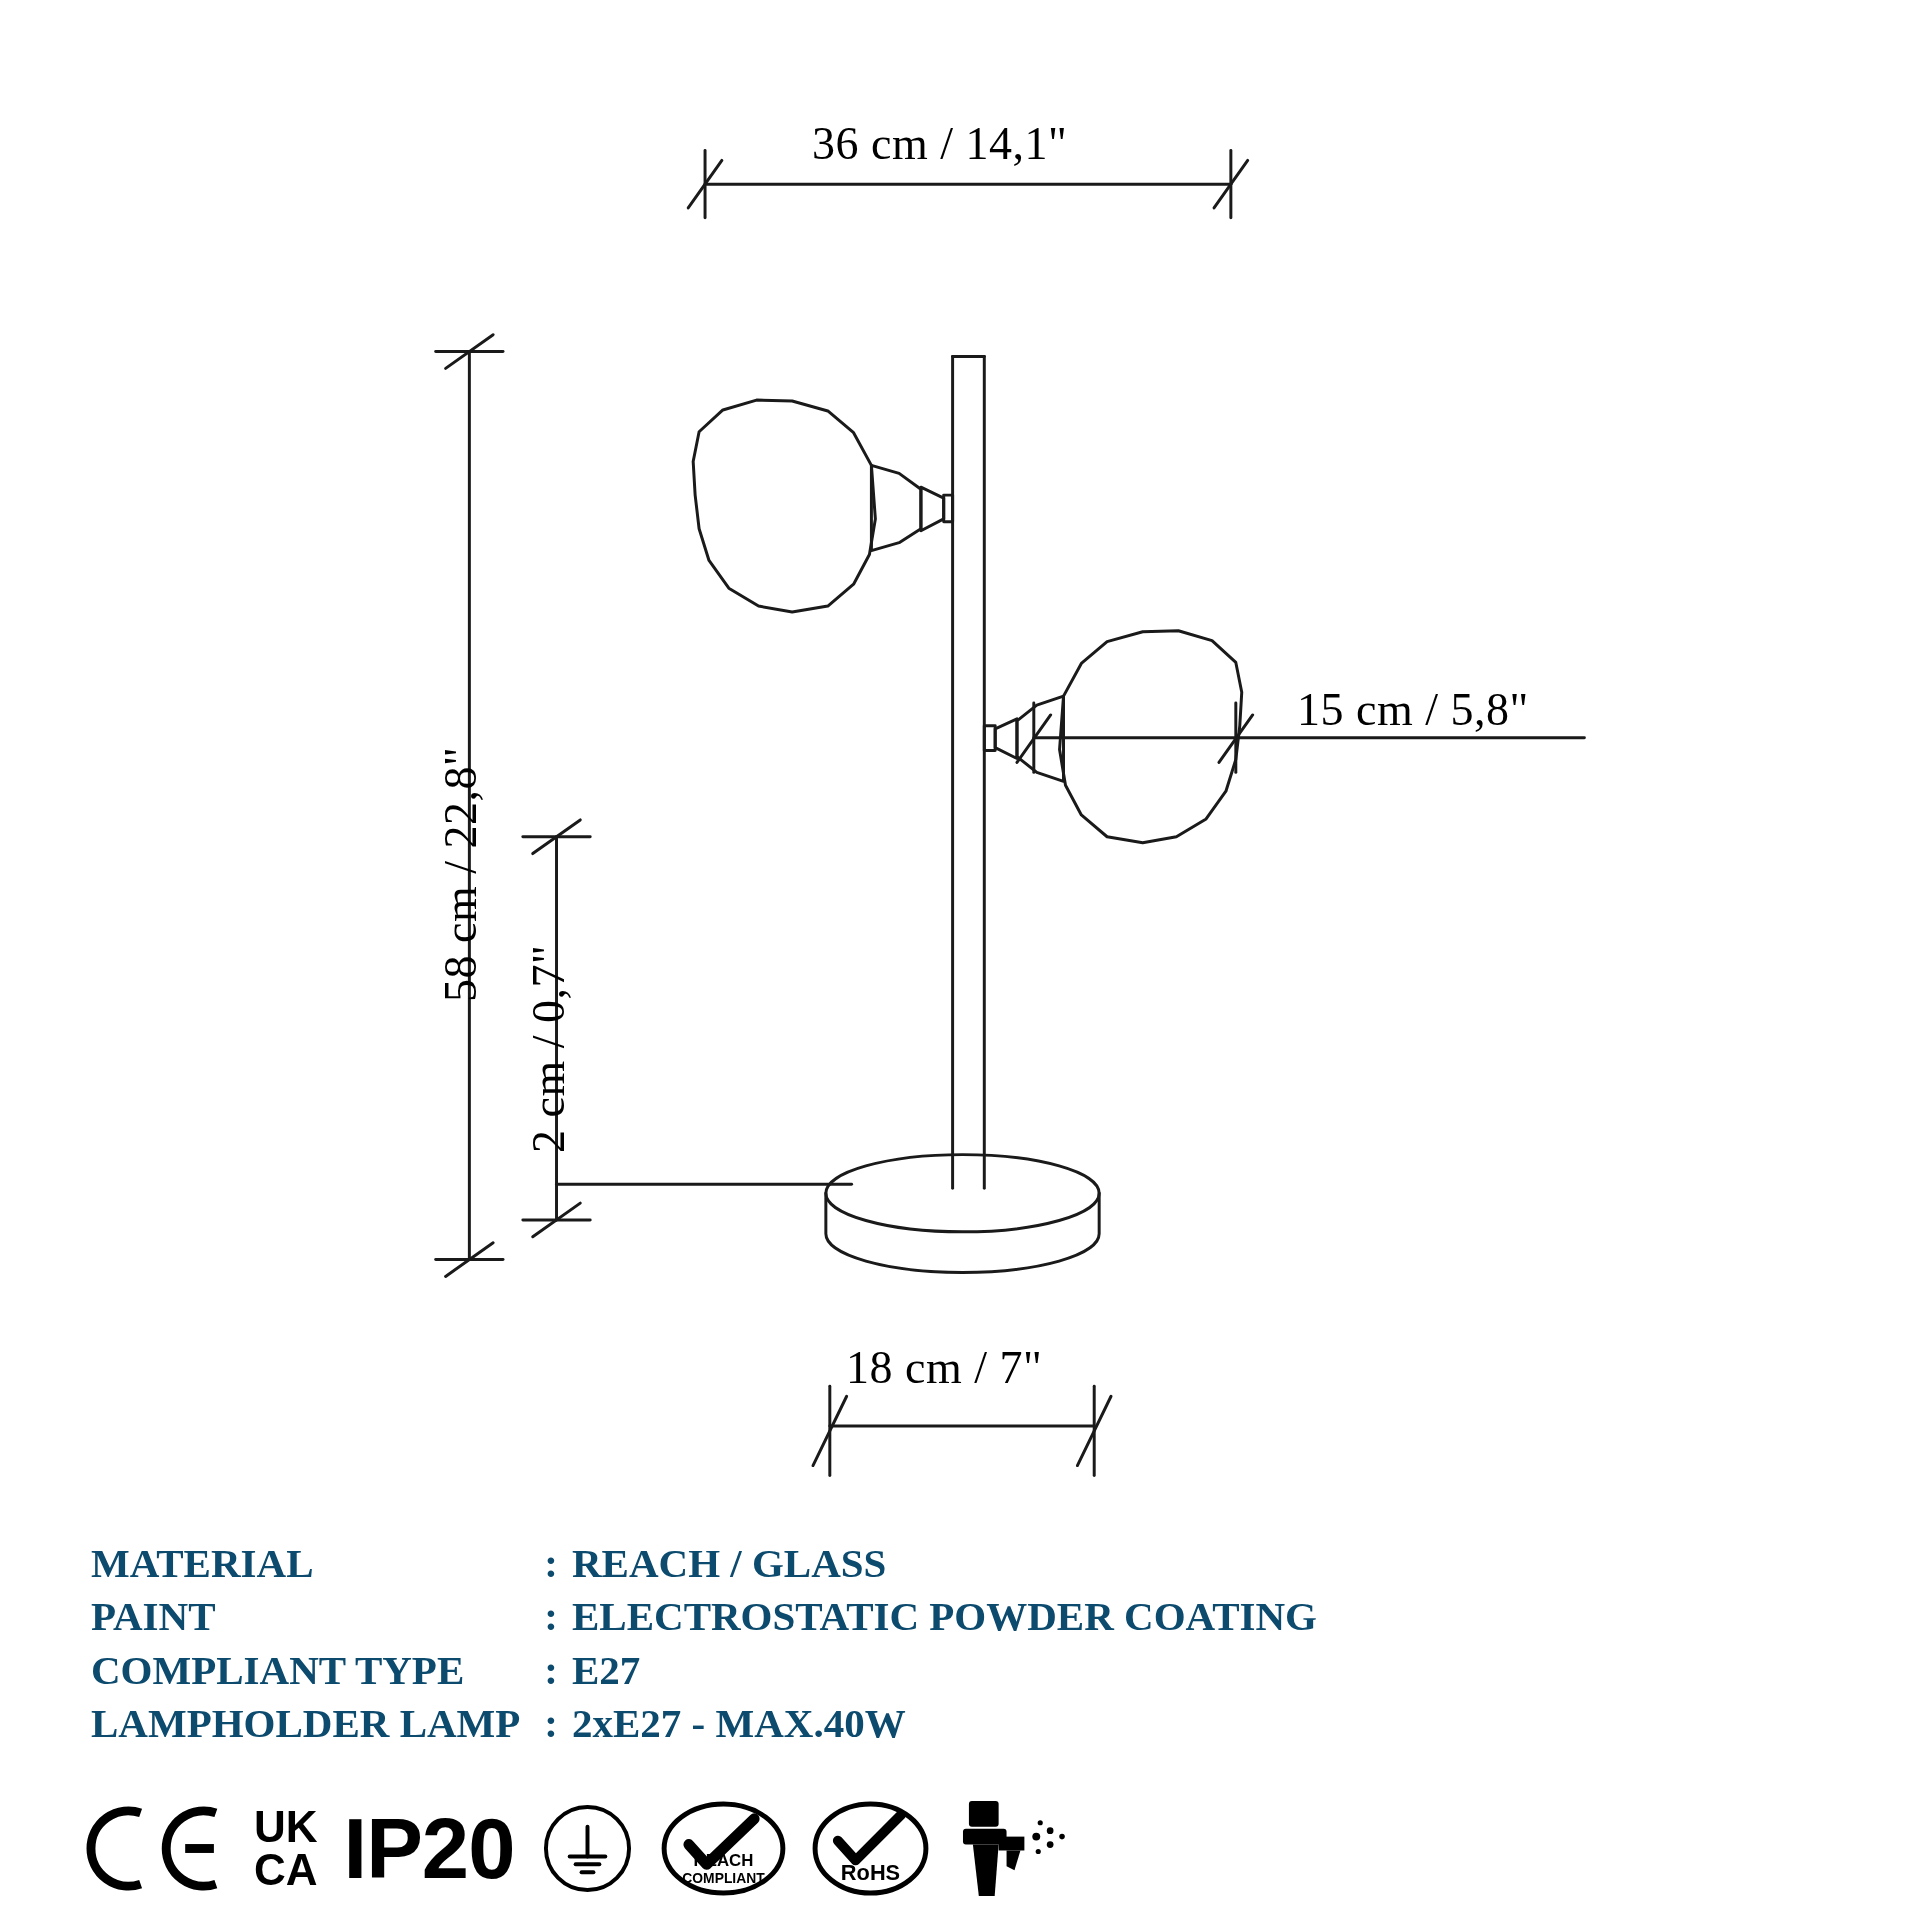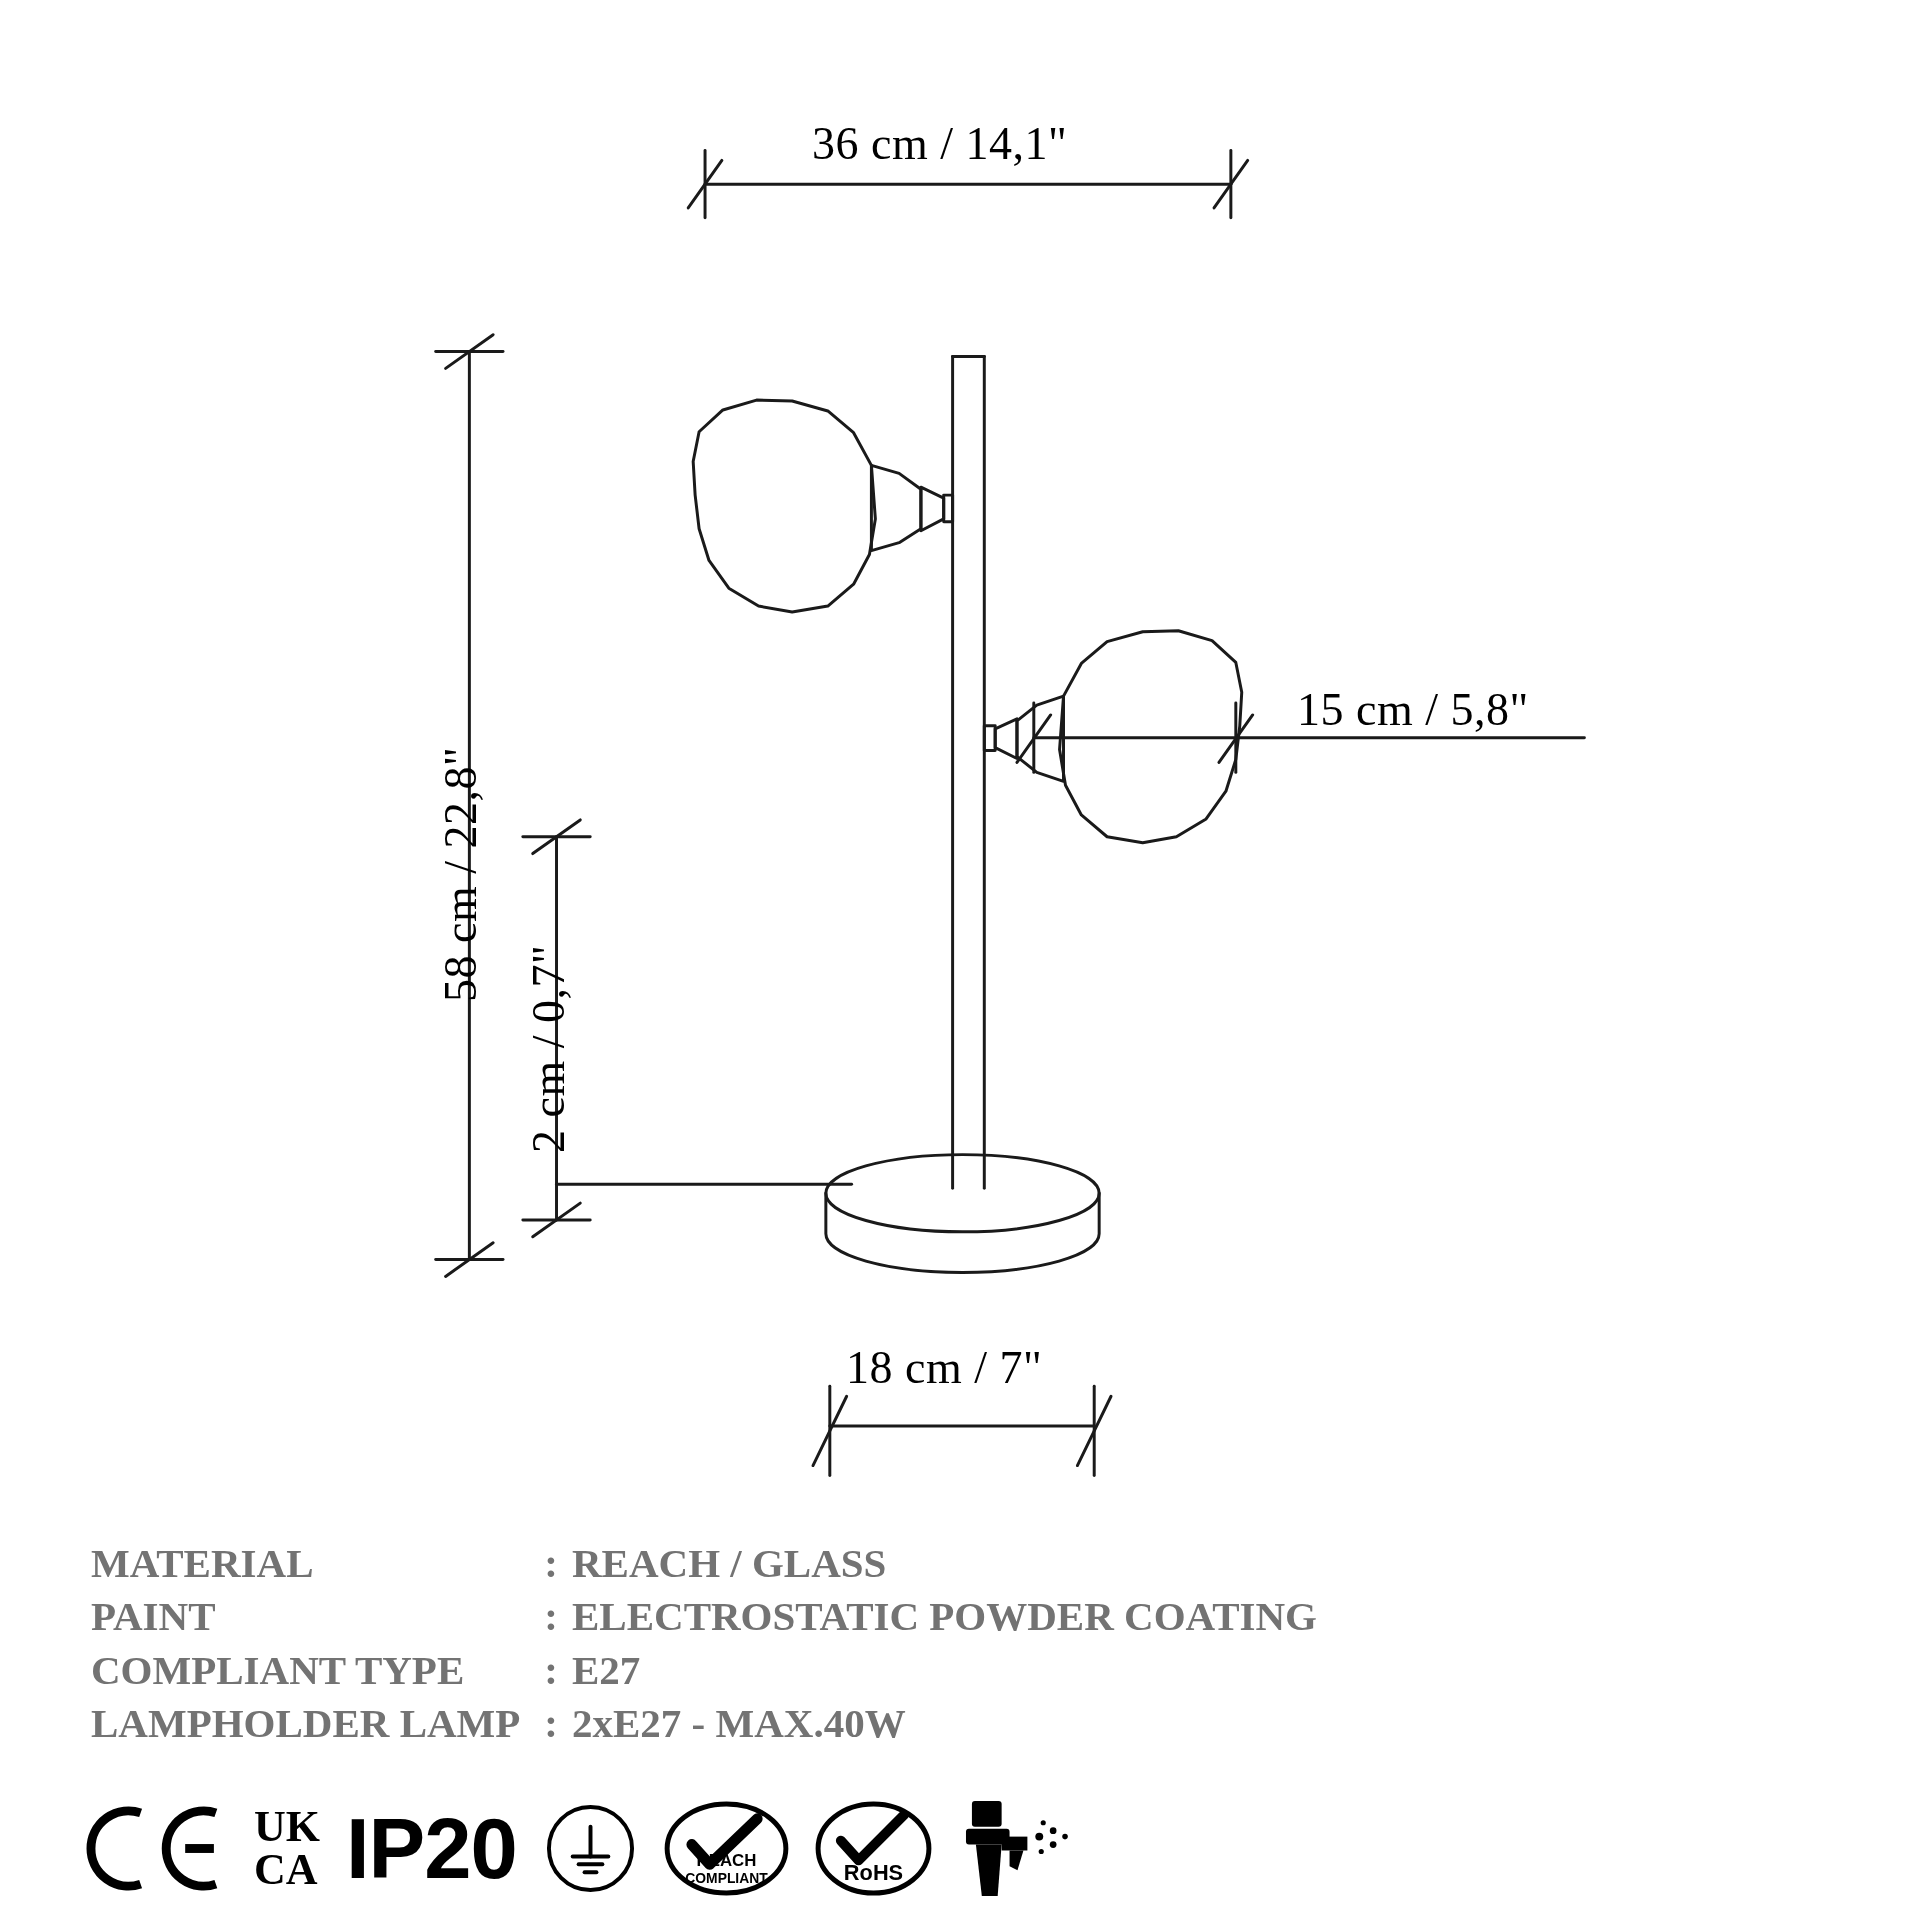--- a/index.html
+++ b/index.html
@@ -34,21 +34,21 @@
     transform: rotate(-90deg);
   }
   .spec-table {
     position: absolute;
     left: 91px;
     top: 1537px;
     font-family: "Liberation Serif", serif;
     font-weight: bold;
     font-size: 41px;
     line-height: 1.30;
-    color: #737373;
+    color: #0c4a6e;
     border-collapse: collapse;
   }
   .spec-table td {
     padding: 0 0 0 0;
     vertical-align: top;
     white-space: nowrap;
   }
   .spec-table td.key { padding-right: 24px; }
   .spec-table td.sep { padding-right: 14px; }
   .badges {
@@ -62,21 +62,21 @@
   }
   .badge { display: block; }
   .ip-text {
     font-family: Liberation Sans, sans-serif;
     font-weight: bold;
     font-size: 85px;
     letter-spacing: -1px;
     line-height: 1;
   }
   .ukca {
-    font-family: Liberation Serif, serif;
+    font-family: Liberation Sans, sans-serif;
     font-weight: bold;
     font-size: 44px;
     line-height: 0.96;
     letter-spacing: 0px;
   }
 </style>
 </head>
 <body>
 
 <svg id="sheet" viewBox="0 0 1946 1946" xmlns="http://www.w3.org/2000/svg">

